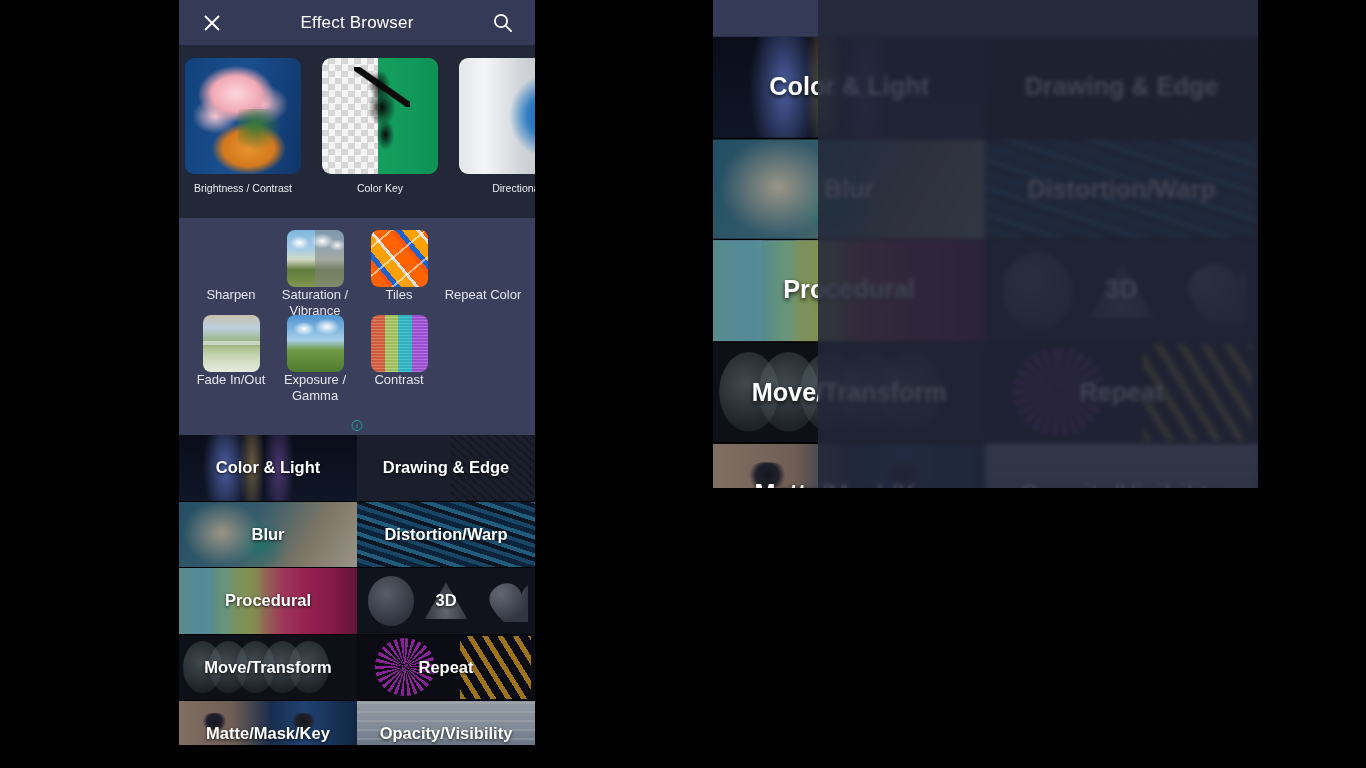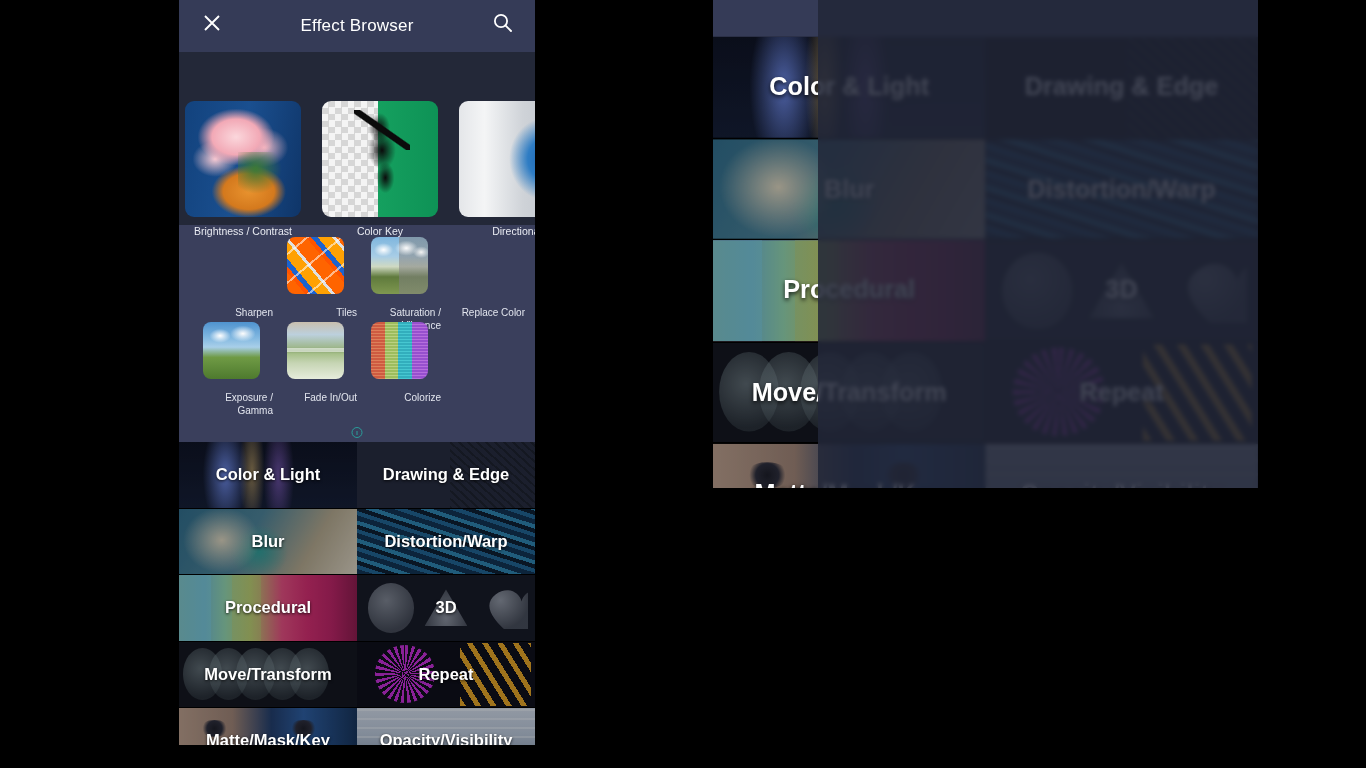--- a/index.html
+++ b/index.html
@@ -5,44 +5,44 @@
   * { margin:0; padding:0; box-sizing:border-box; }
   html,body{ width:1366px; height:768px; background:#000; overflow:hidden;
     font-family:"Liberation Sans", sans-serif; }
 
   .stage{ position:relative; width:1366px; height:768px; background:#000; }
 
   
   .panel{ position:absolute; left:179px; top:0; width:356px; height:745px;
     background:#232838; overflow:hidden; }
 
-  .titlebar{ position:relative; height:52px; background:#353b57;
+  .titlebar{ position:relative; height:45px; background:#353b57;
     display:flex; align-items:center; }
   .tb-close{ position:absolute; left:12px; top:0; width:42px; height:45px;
     display:flex; align-items:center; justify-content:center; }
   .tb-title{ flex:1; text-align:center; color:#fff; font-size:17px; letter-spacing:.2px; }
   .tb-search{ position:absolute; right:12px; top:0; width:42px; height:45px;
     display:flex; align-items:center; justify-content:center; }
 
   
   .fx-area{ height:390px; background:#232838; position:relative; }
 
   .fx-row1{ display:flex; gap:21px; padding:13px 0 0 6px; height:173px; }
-  .fx-big{ width:116px; flex:0 0 116px;margin-top:36px; }
+  .fx-big{ width:116px; flex:0 0 116px; }
   .fx-big .thumb{ width:116px; height:116px; border-radius:9px; overflow:hidden;
     position:relative; }
   .fx-big .cap{ color:#e9ebf2; font-size:10.5px; text-align:center; margin-top:8px;
     line-height:1.15; }
 
   .fx-lower{ background:#3a3f5c; padding-top:6px; height:217px; }
   .fx-row{ display:flex; height:85px; padding-left:10px; }
   .fx-cell{ width:84px; flex:0 0 84px; }
   .fx-cell .thumb{ width:57px; height:57px; border-radius:8px; overflow:hidden;
     margin:6px auto 0; position:relative; }
-  .fx-cell .cap{ color:#e2e5ee; font-size:10px; text-align:right; margin-top:13px;
+  .fx-cell .cap{ color:#e2e5ee; font-size:13px; text-align:center; margin-top:0;
     line-height:1.25; }
   .clockdot{ position:absolute; left:50%; transform:translateX(-50%); bottom:4px;
     width:11px; height:11px; border-radius:50%; border:1.3px solid #2a9d9a;
     display:flex; align-items:center; justify-content:center; }
   .clockdot i{ display:block; width:1.2px; height:4px; background:#2a9d9a; }
 
   
   .cats{ display:grid; grid-template-columns:1fr 1fr; width:356px; }
   .cat{ height:66.5px; position:relative; overflow:hidden;
     display:flex; align-items:center; justify-content:center;
@@ -255,57 +255,57 @@
         </div>
       </div>
 
       <div class="fx-lower">
         <div class="fx-row">
           <div class="fx-cell">
             <div class="thumb a-sharpen"></div>
             <div class="cap">Sharpen</div>
           </div>
           <div class="fx-cell">
-            <div class="thumb a-tiles">
-                <div class="g"></div>
-              </div>
-            <div class="cap">Tiles</div>
-          </div>
-          <div class="fx-cell">
             <div class="thumb a-sat">
                 <div class="cl"></div>
               </div>
             <div class="cap">Saturation /
 Vibrance</div>
           </div>
           <div class="fx-cell">
+            <div class="thumb a-tiles">
+                <div class="g"></div>
+              </div>
+            <div class="cap">Tiles</div>
+          </div>
+          <div class="fx-cell">
             <div class="thumb a-replace"></div>
-            <div class="cap">Replace Color</div>
+            <div class="cap">Repeat Color</div>
           </div>
         </div>
 
         <div class="fx-row">
+          <div class="fx-cell">
+            <div class="thumb a-fade">
+                <div class="h"></div>
+              </div>
+            <div class="cap">Fade In/Out</div>
+          </div>
           <div class="fx-cell">
             <div class="thumb a-exp">
                 <div class="cl"></div>
               </div>
             <div class="cap">Exposure /
 Gamma</div>
           </div>
           <div class="fx-cell">
-            <div class="thumb a-fade">
-                <div class="h"></div>
-              </div>
-            <div class="cap">Fade In/Out</div>
-          </div>
-          <div class="fx-cell">
             <div class="thumb a-colorize">
                 <div class="tx"></div>
               </div>
-            <div class="cap">Colorize</div>
+            <div class="cap">Contrast</div>
           </div>
         </div>
 
         <div class="clockdot">
             <i></i>
           </div>
       </div>
     </div>
 
     <div class="cats">

